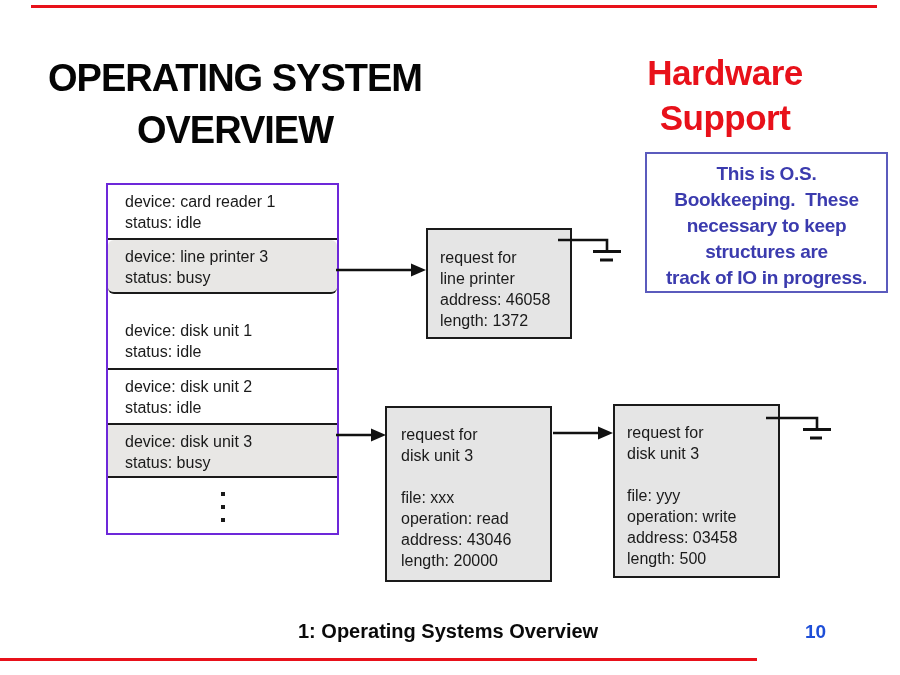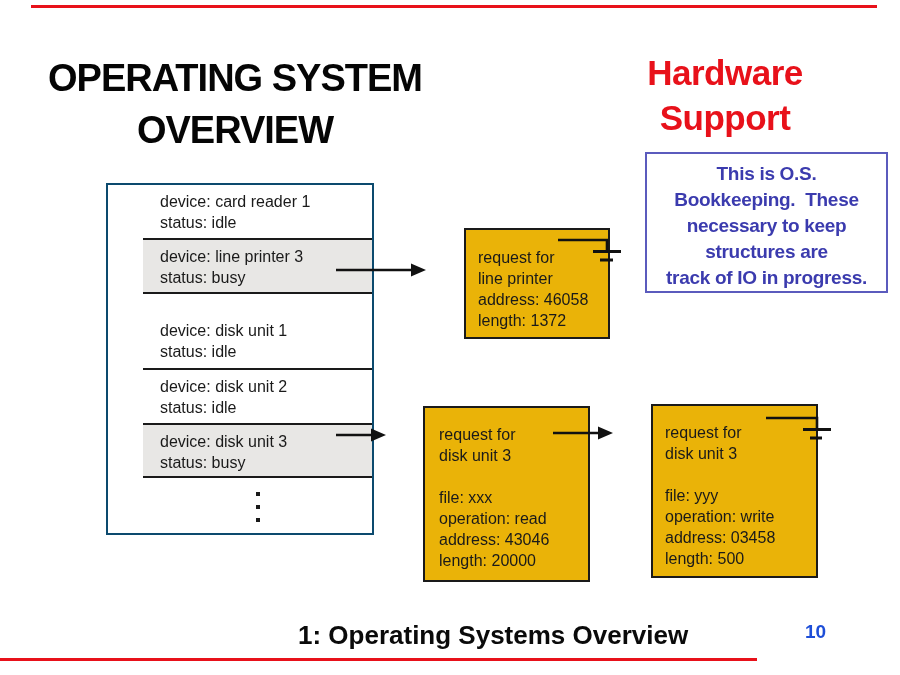--- a/index.html
+++ b/index.html
@@ -33,48 +33,48 @@
     left:645px;top:152px;width:239px;height:130px;
     border:2px solid #5b5bbd;padding-top:7px;
     text-align:center;font-size:19px;line-height:26px;font-weight:700;
     color:#3b3bae;letter-spacing:-0.3px;
   }
   .note-line{white-space:pre-wrap;min-height:26px;}
 
   
   .dev-table{
     left:106px;top:183px;width:229px;
-    border:2px solid #0c4a6e;background:#fff;padding-left:35px;
+    border:2px solid #6d28d9;background:#fff;
   }
   .dev-row{
     border-bottom:2px solid #1a1a1a;
     padding:6px 4px 0 17px;font-size:16px;line-height:21px;
   }
   .dev-row.shaded{background:#e8e7e5;}
-  .r1{height:47px;} .r2{height:46px;} .r3{height:48px;margin-top:20px;}
+  .r1{height:47px;} .r2{height:46px;border-radius:6px;} .r3{height:48px;margin-top:20px;}
   .r4{height:47px;} .r5{height:45px;}
   .dots-row{height:49px;border-bottom:none;display:flex;flex-direction:column;
     align-items:center;justify-content:center;gap:9px;padding:4px 0 2px 0;}
   .dot{width:4px;height:4px;background:#1a1a1a;}
 
   
   .req-box{
-    background:#eab308;border:2px solid #1a1a1a;
-    font-size:16px;line-height:21px;margin-left:38px;
+    background:#e5e5e5;border:2px solid #1a1a1a;
+    font-size:16px;line-height:21px;
   }
   .req-line{min-height:21px;white-space:pre;}
   .req1{left:426px;top:228px;width:130px;height:90px;padding:17px 0 0 12px;}
   .req2{left:385px;top:406px;width:149px;height:156px;padding:16px 0 0 14px;}
   .req3{left:613px;top:404px;width:151px;height:154px;padding:16px 0 0 12px;}
 
   
   .wires{left:0;top:0;width:900px;height:675px;pointer-events:none;}
 
   
-  .footer-text{left:298px;top:620px;font-size:26px;font-weight:700;color:#0a0a0a;}
+  .footer-text{left:298px;top:620px;font-size:20px;font-weight:700;color:#0a0a0a;}
   .page-num{left:805px;top:621px;font-size:19px;font-weight:700;color:#1d4ed8;}
 </style>
 </head>
 <body>
 
 <div class="abs rule rule-top"></div>
 <div class="abs rule rule-bottom"></div>
 
 <div class="abs title">
   <div>OPERATING SYSTEM</div>

